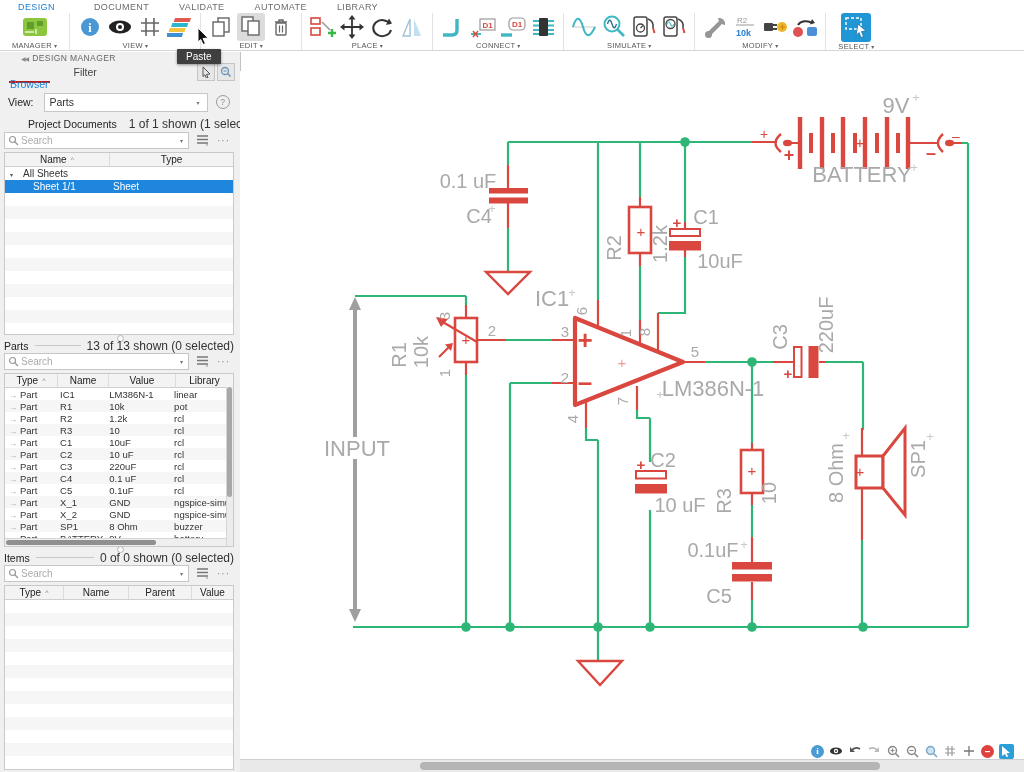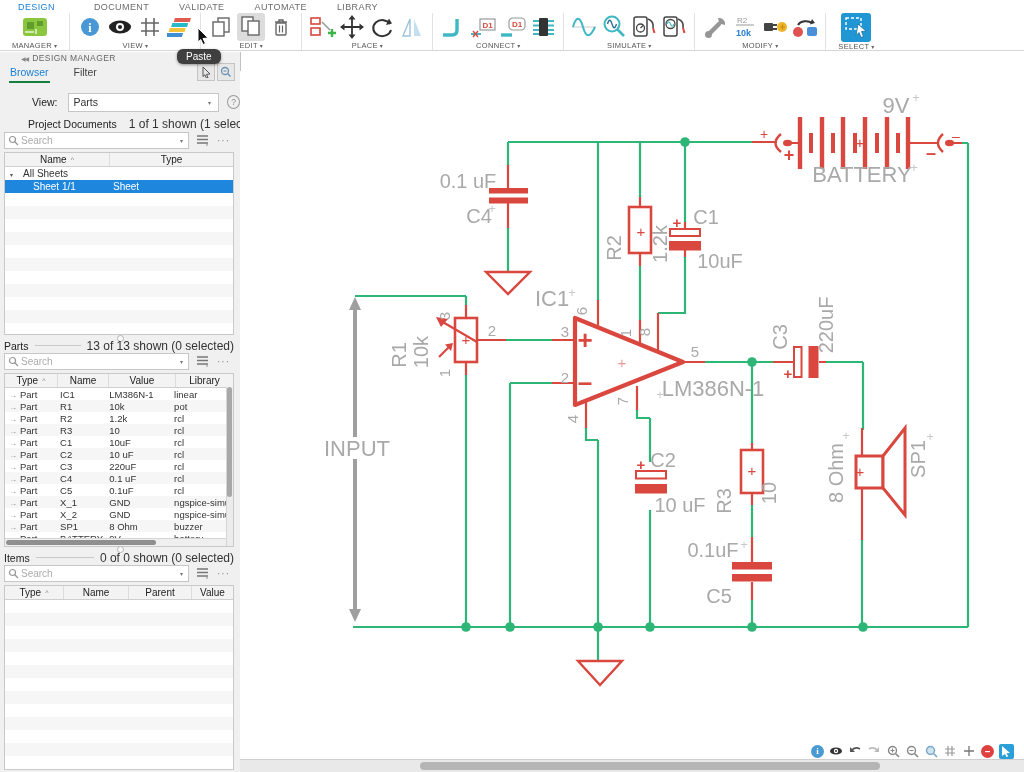--- a/index.html
+++ b/index.html
@@ -25,24 +25,24 @@
   .coords{font-size:10.5px;color:#222;font-weight:bold;margin-left:14px;white-space:nowrap;}
   .cmd{flex:1;margin:0 4px 0 12px;height:13px;background:#dedede;border:1px solid #cacaca;font-size:10.5px;color:#444;padding:0 6px;font-family:"Liberation Sans",sans-serif;}
   .cmd::placeholder{color:#9f9f9f;}
   
   .panel{position:absolute;top:52px;left:0;width:240px;bottom:0;background:#f0f0f0;border-right:1px solid #c2c2c2;font-size:10px;color:#333;}
   .phead{position:absolute;top:0;left:16px;right:0;height:12px;display:flex;align-items:center;padding-left:5px;color:#666;font-size:8.5px;letter-spacing:.4px;}
   .chev{font-size:6px;color:#888;margin-right:4px;letter-spacing:-1px;}
   .pdot{position:absolute;top:2px;left:212px;width:7px;height:7px;border-radius:50%;background:#3a3a3a;}
   .ptabs{position:absolute;top:12px;left:0;height:19px;display:flex;}
   .ptab{font-size:10.5px;color:#444;margin-left:9px;padding:2px 1px;}
-  .ptab.active{color:#1a7fd6;border-bottom:2px solid #15803d;margin-right:14px;}
+  .ptab.active{color:#1a7fd6;border-bottom:2px solid #b91c1c;margin-right:14px;margin-top:12px;}
   .minibtn{position:absolute;width:16px;height:16px;border:1px solid #c4c4c4;background:#e7e7e7;display:flex;align-items:center;justify-content:center;}
-  .tooltip{position:absolute;top:-3px;left:177px;background:#3f3f3f;color:#fff;font-size:10px;padding:2px 9px;border-radius:6px;z-index:40;box-shadow:0 1px 3px rgba(0,0,0,.4);}
-  .viewrow{position:absolute;top:39px;left:0;right:0;height:22px;display:flex;align-items:center;padding-left:24px;}
+  .tooltip{position:absolute;top:-3px;left:177px;background:#3f3f3f;color:#fff;font-size:10px;padding:2px 9px;border-radius:1px;z-index:40;box-shadow:0 1px 3px rgba(0,0,0,.4);}
+  .viewrow{position:absolute;top:39px;left:0;right:0;height:22px;display:flex;align-items:center;}
   .viewlabel{font-size:10.5px;color:#222;margin-left:8px;}
   .select{background:#fff;border:1px solid #c6c6c6;height:17px;display:flex;align-items:center;font-size:10.5px;color:#333;padding:0 5px;}
   .viewsel{width:152px;margin-left:10px;}
   .select .sv{flex:1;}
   .helpcirc{width:12px;height:12px;border:1px solid #9a9a9a;border-radius:50%;color:#8a8a8a;font-size:8.5px;display:flex;align-items:center;justify-content:center;margin-left:8px;}
   .sechead{position:absolute;left:4px;right:6px;height:13px;display:flex;align-items:center;}
   .sechead .st{font-size:10.5px;color:#222;white-space:nowrap;}
   .sechead .line{flex:1;border-top:1px solid #c9c9c9;margin:0 6px;}
   .sechead .cnt{font-size:12px;color:#333;white-space:nowrap;}
   .searchrow{position:absolute;left:4px;right:4px;height:18px;display:flex;align-items:center;}

